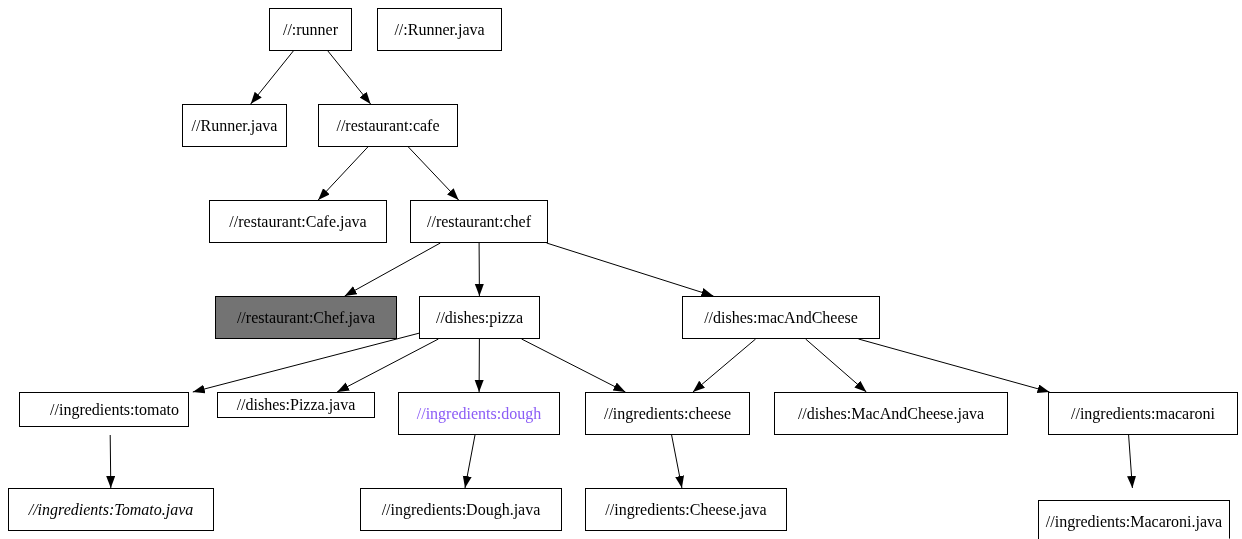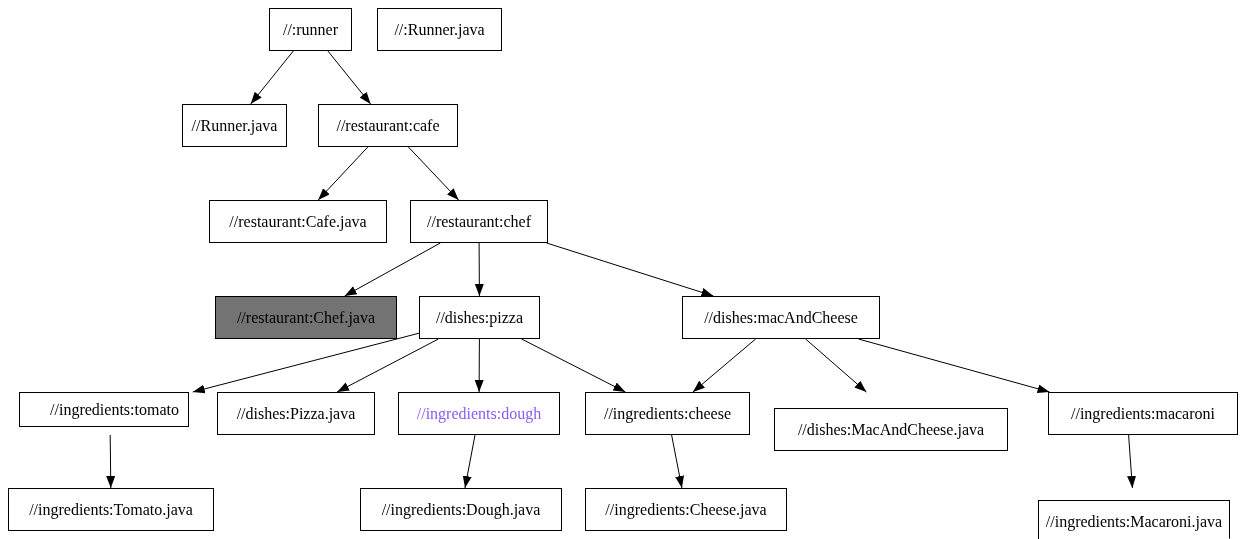--- a/index.html
+++ b/index.html
@@ -93,36 +93,36 @@
       </div>
       <div class="node" style="left: 419px; top: 296px; width: 121px; height: 43px; background: rgb(255, 255, 255); border-color: rgb(0, 0, 0); color: rgb(0, 0, 0);">
         <span>//dishes:pizza</span>
       </div>
       <div class="node" style="left: 682px; top: 296px; width: 198px; height: 43px; background: rgb(255, 255, 255); border-color: rgb(0, 0, 0); color: rgb(0, 0, 0);">
         <span>//dishes:macAndCheese</span>
       </div>
       <div class="node" style="left: 19px; top: 392px; width: 170px; height: 35px; background: rgb(255, 255, 255); border-color: rgb(0, 0, 0); color: rgb(0, 0, 0); padding-left: 21px;">
         <span>//ingredients:tomato</span>
       </div>
-      <div class="node" style="left: 217px; top: 392px; width: 158px; height: 43px; background: rgb(255, 255, 255); border-color: rgb(0, 0, 0); color: rgb(0, 0, 0);">
+      <div class="node" style="left: 217px; top: 392px; width: 158px; height: 26px; background: rgb(255, 255, 255); border-color: rgb(0, 0, 0); color: rgb(0, 0, 0);">
         <span>//dishes:Pizza.java</span>
       </div>
       <div class="node" style="left: 398px; top: 392px; width: 162px; height: 43px; background: rgb(255, 255, 255); border-color: rgb(0, 0, 0); color: #8b5cf6;">
         <span>//ingredients:dough</span>
       </div>
       <div class="node" style="left: 585px; top: 392px; width: 165px; height: 43px; background: rgb(255, 255, 255); border-color: rgb(0, 0, 0); color: rgb(0, 0, 0);">
         <span>//ingredients:cheese</span>
       </div>
-      <div class="node" style="left: 774px; top: 392px; width: 234px; height: 43px; background: rgb(255, 255, 255); border-color: rgb(0, 0, 0); color: rgb(0, 0, 0); margin-top: 16px;">
+      <div class="node" style="left: 774px; top: 392px; width: 234px; height: 43px; background: rgb(255, 255, 255); border-color: rgb(0, 0, 0); color: rgb(0, 0, 0);">
         <span>//dishes:MacAndCheese.java</span>
       </div>
       <div class="node" style="left: 1048px; top: 392px; width: 190px; height: 43px; background: rgb(255, 255, 255); border-color: rgb(0, 0, 0); color: rgb(0, 0, 0);">
         <span>//ingredients:macaroni</span>
       </div>
-      <div class="node" style="left: 8px; top: 488px; width: 206px; height: 43px; background: rgb(255, 255, 255); border-color: rgb(0, 0, 0); color: rgb(0, 0, 0);">
+      <div class="node" style="left: 8px; top: 488px; width: 206px; height: 43px; background: rgb(255, 255, 255); border-color: rgb(0, 0, 0); color: rgb(0, 0, 0); font-style: italic;">
         <span>//ingredients:Tomato.java</span>
       </div>
       <div class="node" style="left: 360px; top: 488px; width: 202px; height: 43px; background: rgb(255, 255, 255); border-color: rgb(0, 0, 0); color: rgb(0, 0, 0);">
         <span>//ingredients:Dough.java</span>
       </div>
       <div class="node" style="left: 585px; top: 488px; width: 202px; height: 43px; background: rgb(255, 255, 255); border-color: rgb(0, 0, 0); color: rgb(0, 0, 0);">
         <span>//ingredients:Cheese.java</span>
       </div>
       <div class="node" style="left: 1038px; top: 500px; width: 192px; height: 43px; background: rgb(255, 255, 255); border-color: rgb(0, 0, 0); color: rgb(0, 0, 0);">
         <span>//ingredients:Macaroni.java</span>

